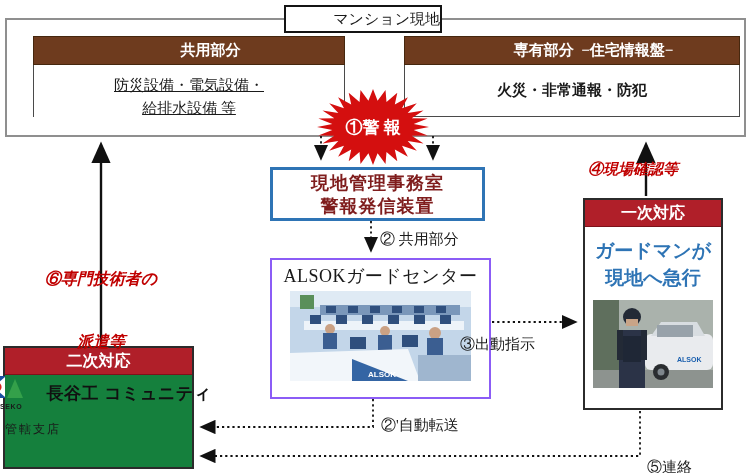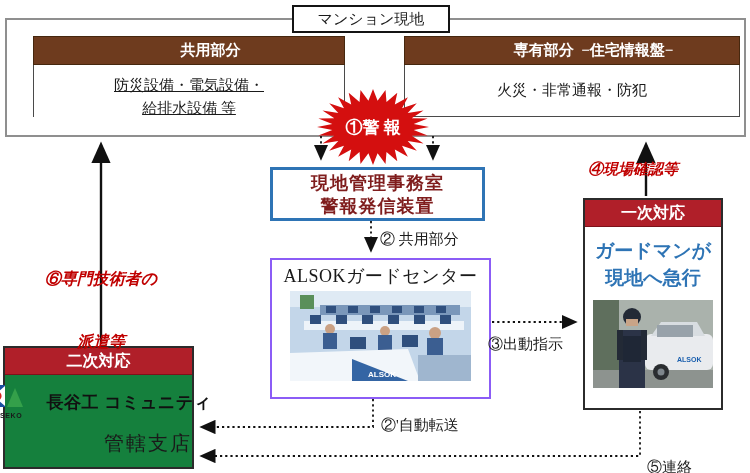--- a/index.html
+++ b/index.html
@@ -3,31 +3,31 @@
 <meta charset="utf-8">
 <style>
   html,body{margin:0;padding:0;background:#ffffff;}
   .canvas{
     position:relative;width:750px;height:473px;background:#ffffff;overflow:hidden;
     font-family:"Liberation Serif","DejaVu Serif",serif;color:#1a1a1a;
   }
   
   .outer-box{position:absolute;left:5px;top:18px;width:737px;height:115px;
     border:2px solid #8f8f8f;background:#ffffff;z-index:1;}
-  .site-title{position:absolute;left:292px;top:5px;width:154px;height:24px;
+  .site-title{position:absolute;left:284px;top:5px;width:154px;height:24px;
     border:2px solid #141414;background:#ffffff;z-index:6;
-    text-align:center;line-height:24px;font-size:15px;}
+    text-align:right;line-height:24px;font-size:15px;}
   .inner-box{position:absolute;z-index:2;border:1px solid #4a4a4a;background:#ffffff;}
   .inner-box .hd{height:27px;background:#6e3b1e;border:1px solid #45270e;margin:-1px -1px 0 -1px;
     color:#ffffff;font-weight:bold;font-size:15px;text-align:center;line-height:27px;white-space:pre;padding-left:43px;}
   .inner-box .bd{background:#ffffff;text-align:center;font-size:15px;}
   .common-box{left:33px;top:36px;width:310px;height:79px;}
   .common-box .bd{line-height:23px;padding-top:9px;text-decoration:underline;}
   .private-box{left:404px;top:36px;width:334px;height:79px;}
-  .private-box .bd{line-height:50px;}
+  .private-box .bd{line-height:50px;font-weight:bold;}
   
   .burst{position:absolute;left:316px;top:88px;width:114px;height:78px;z-index:5;}
   .burst-label{position:absolute;left:0;top:0;width:114px;height:78px;display:flex;
     align-items:center;justify-content:center;color:#ffffff;font-weight:bold;
     font-size:17px;white-space:pre;}
   
   .office-box{position:absolute;left:270px;top:167px;width:209px;height:46px;
     border:3px solid #2e74b5;background:#ffffff;z-index:2;text-align:center;
     color:#7f1d1d;font-weight:bold;font-size:18px;line-height:23px;padding-top:2px;letter-spacing:1px;}
   
@@ -38,30 +38,30 @@
   
   .primary-box{position:absolute;left:583px;top:198px;width:136px;height:208px;
     border:2px solid #2b2b2b;background:#ffffff;z-index:2;text-align:center;}
   .red-hd{height:26px;background:#b01f29;border-bottom:1px solid #7d121a;
     color:#ffffff;font-weight:bold;font-size:16px;line-height:26px;text-align:center;}
   .primary-box .msg{margin-top:10px;color:#2e74b5;font-weight:bold;font-size:19px;line-height:27px;}
   .primary-box svg{display:block;margin:9px auto 0 auto;}
   
   .secondary-box{position:absolute;left:3px;top:346px;width:187px;height:119px;
     border:2px solid #2b2b2b;background:#15803d;z-index:2;}
-  .logo-row{display:flex;align-items:center;justify-content:center;gap:21px;margin-top:10px;}
+  .logo-row{display:flex;align-items:center;justify-content:center;gap:21px;margin-top:1px;}
   .company{font-family:"Liberation Sans","DejaVu Sans",sans-serif;font-weight:bold;
     font-size:17px;color:#111;letter-spacing:0.5px;white-space:pre;}
-  .branch{text-align:right;font-size:20px;margin-top:11px;letter-spacing:2px;}
+  .branch{text-align:left;font-size:12px;margin-top:11px;letter-spacing:2px;}
   
   .lbl{position:absolute;z-index:6;font-size:15px;white-space:pre;}
   .lbl-red{color:#c00000;font-weight:bold;font-style:italic;}
   .lbl-s2 {left:380px;top:230px;}
   .lbl-s2b{left:381px;top:416px;}
-  .lbl-s3 {left:488px;top:335px;}
+  .lbl-s3 {left:460px;top:335px;}
   .lbl-s4 {left:588px;top:160px;}
   .lbl-s5 {left:647px;top:458px;}
   .lbl-s6 {left:35px;top:226px;width:132px;text-align:center;font-size:16px;line-height:21px;}
   
   .arrows{position:absolute;left:0;top:0;width:750px;height:473px;z-index:4;pointer-events:none;}
   .dot{stroke:#111;stroke-width:1.8;fill:none;stroke-dasharray:2.2 3;}
   .sol{stroke:#111;stroke-width:2.4;fill:none;}
 </style>
 </head>
 <body>

